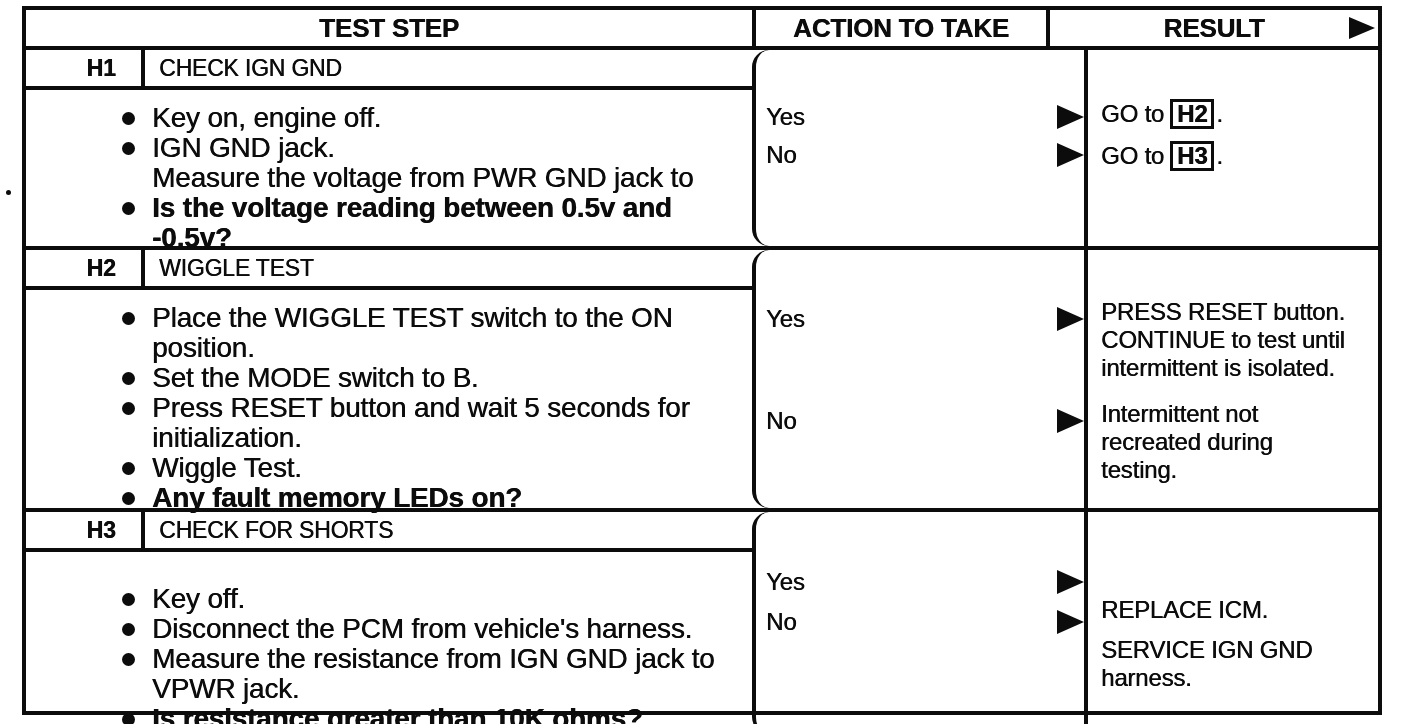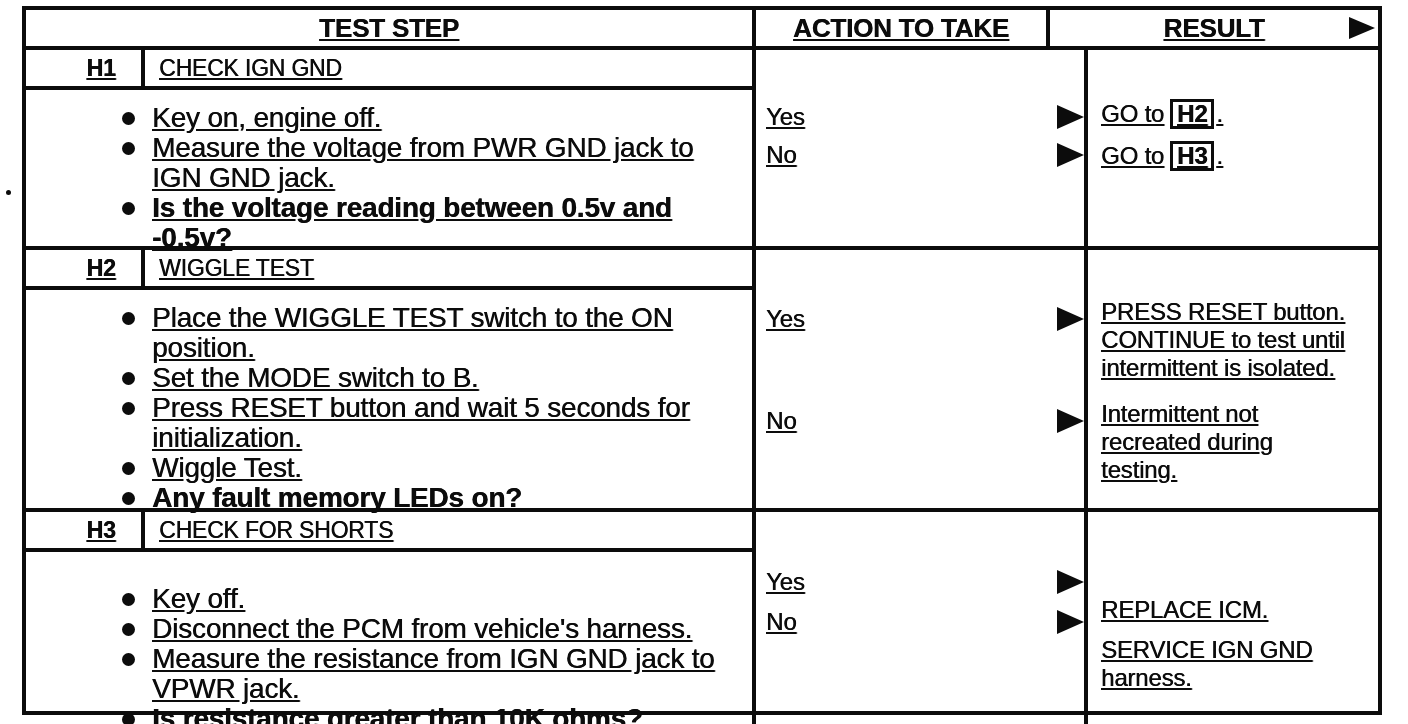--- a/index.html
+++ b/index.html
@@ -19,21 +19,21 @@
   .stray{position:absolute;left:6px;top:190px;width:5px;height:5px;background:var(--ink);border-radius:50%;}
 
   .pinpoint-table{
     position:absolute;left:22px;top:6px;width:1360px;height:709px;
     border:4px solid var(--ink);
     box-sizing:border-box;
     display:flex;flex-direction:column;
     text-shadow:0.5px 0 0 currentColor;
     letter-spacing:-0.2px;
   }
-  .row{display:flex;box-sizing:border-box;text-decoration:underline;}
+  .row{display:flex;box-sizing:border-box;}
   .row > div{box-sizing:border-box;}
 
   
   .header-row{height:40px;border-bottom:4px solid var(--ink);flex:none;}
   .hcell{display:flex;align-items:center;justify-content:center;font-weight:bold;font-size:26px;}
   .col-step{width:726px;flex:none;}
   .col-result{width:332px;flex:none;border-left:4px solid var(--ink);}
   .col-action{flex:1;border-left:4px solid var(--ink);}
   .hcell.col-result{position:relative;}
   .header-arrow{position:absolute;right:3px;top:50%;transform:translateY(-50%);}
@@ -50,21 +50,21 @@
   .step-title{flex:1;display:flex;align-items:center;padding-left:14px;font-size:23px;}
 
   .steps{flex:1;padding:13px 18px 0 96px;font-size:28px;line-height:30px;}
   .s-h2 .steps{}
   .s-h3 .steps{padding-top:32px;}
   .step-item{display:flex;}
   .bullet{width:13px;height:13px;border-radius:50%;background:var(--ink);margin:9px 17px 0 0;flex:none;}
   .step-lines{min-width:0;}
   .emphasis{font-weight:bold;}
 
-  .cell-result{width:332px;flex:none;border-left:4px solid var(--ink);padding:53px 0 0 10px;display:flex;flex-direction:column;font-size:24px;}
+  .cell-result{width:332px;flex:none;border-left:4px solid var(--ink);padding:53px 0 0 10px;display:flex;flex-direction:column;font-size:24px;border-radius:17px;}
   .s-h2 .cell-result{padding-top:55px;}
   .s-h3 .cell-result{padding-top:56px;}
   .result-row{display:flex;align-items:center;justify-content:space-between;height:28px;flex:none;}
   .result-row + .result-row{margin-top:10px;}
   .s-h2 .result-row + .result-row{margin-top:74px;}
   .s-h3 .result-row + .result-row{margin-top:12px;}
   .arrow{width:27px;height:24px;background:var(--ink);flex:none;
          clip-path:polygon(0 0,100% 50%,0 100%);}
   .header-arrow.arrow{width:26px;height:22px;}
 
@@ -103,22 +103,22 @@
         <div class="steps">
           <div class="step-item">
             <span class="bullet"></span>
             <div class="step-lines">
               <div>Key on, engine off.</div>
             </div>
           </div>
           <div class="step-item">
             <span class="bullet"></span>
             <div class="step-lines">
+              <div>IGN GND jack.</div>
               <div>Measure the voltage from PWR GND jack to</div>
-              <div>IGN GND jack.</div>
             </div>
           </div>
           <div class="step-item">
             <span class="bullet"></span>
             <div class="step-lines emphasis">
               <div>Is the voltage reading between 0.5v and</div>
               <div>-0.5v?</div>
             </div>
           </div>
         </div>

